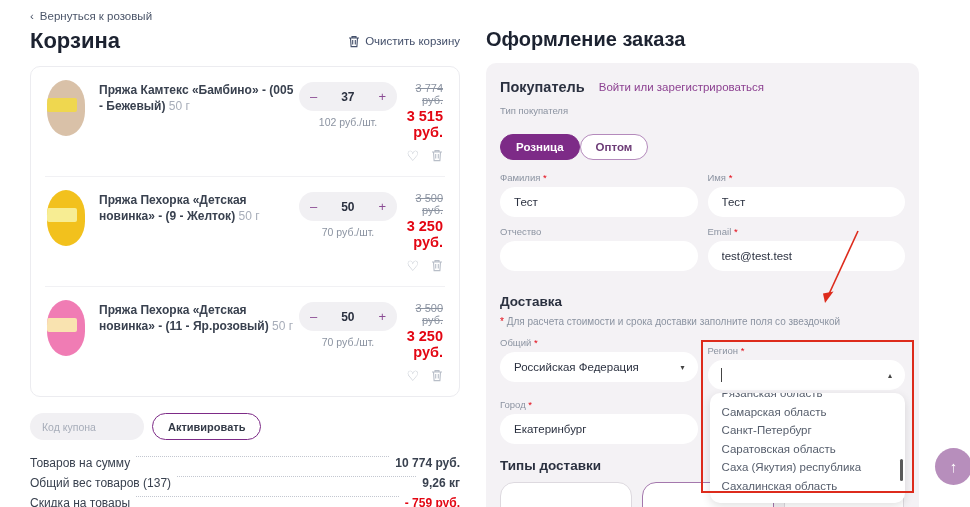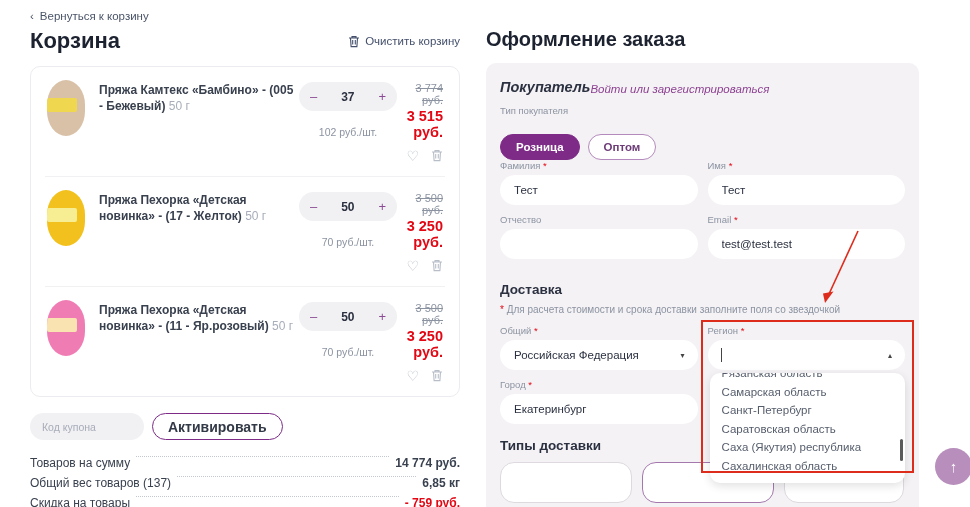--- a/index.html
+++ b/index.html
@@ -24,65 +24,65 @@
   .item + .item { border-top:1px solid #f1f1f4; }
   .thumb { width:38px; height:56px; border-radius:50% / 44%; position:relative; flex:none; margin-right:14px; overflow:hidden; }
   .thumb .band { position:absolute; left:0; top:32%; width:78%; height:26%; opacity:.95; border-radius:2px; }
   .item-name { width:200px; font-size:12px; line-height:1.35; padding-top:2px; }
   .item-name b { font-weight:bold; color:#39414f; }
   .item-name .wt { color:#a7adb9; font-weight:normal; }
   .qty-col { width:98px; flex:none; text-align:center; padding-top:2px; }
   .stepper { display:flex; align-items:center; justify-content:space-between; background:#f1f0f3; border-radius:16px; height:29px; padding:0 11px; }
   .stepper .pm { color:#8a4b93; font-size:13px; cursor:pointer; line-height:1; }
   .stepper .q { font-size:12px; font-weight:bold; color:#2b3140; }
-  .unit-price { font-size:10.5px; color:#8b93a1; margin-top:15px; }
+  .unit-price { font-size:10.5px; color:#8b93a1; margin-top:5px; }
   .price-col { flex:1; text-align:right; padding-top:2px; }
   .old-price { font-size:11px; color:#8b93a1; text-decoration:line-through; }
   .new-price { font-size:14.5px; font-weight:bold; color:#e30613; margin-top:2px; }
   .item-icons { display:flex; gap:12px; justify-content:flex-end; margin-top:9px; color:#b8bec8; }
   .icon-btn { cursor:pointer; line-height:1; }
   .heart { font-size:14px; }
 
   .coupon-row { display:flex; gap:8px; margin-top:16px; align-items:center; }
   .coupon-input { width:114px; height:27px; background:#f1f0f3; border:none; border-radius:14px; padding:0 12px; font-size:10.5px; color:#39414f; outline:none; font-family:inherit; }
   .coupon-input::placeholder { color:#a7adb9; }
-  .coupon-btn { height:27px; padding:0 15px; background:#fff; border:1.5px solid #7d2b87; border-radius:15px; font-size:14px; font-weight:bold; color:#333a47; cursor:pointer; font-family:inherit; }
+  .coupon-btn { height:27px; padding:0 15px; background:#fff; border:1.5px solid #7d2b87; border-radius:15px; font-size:11px; font-weight:bold; color:#333a47; cursor:pointer; font-family:inherit; }
 
   .totals { margin-top:16px; }
   .tot-row { display:flex; align-items:flex-start; font-size:12px; margin-bottom:6px; color:#39414f; }
   .leader { flex:1; border-bottom:1px dotted #c3c7d0; margin:0 6px 3px; }
   .tot-val { font-weight:bold; }
   .tot-val.red { color:#e30613; }
 
   
   .co-title { font-size:20px; font-weight:bold; color:#1c2230; margin-bottom:12px; }
   .panel { background:#f4f2f5; border-radius:10px; padding:16px 14px 14px; }
-  .sec-head { display:flex; align-items:flex-end; margin-bottom:10px;font-style:italic; }
+  .sec-head { display:flex; align-items:center; gap:14px; margin-bottom:10px; }
   .sec-title { font-size:14.5px; font-weight:bold; color:#2b3140; }
   .login-link { font-size:11.5px; color:#8c4191; cursor:pointer; }
   .mini-label { font-size:9.5px; color:#8b93a1; margin-bottom:18px; }
-  .chips { display:flex; gap:8px; }
+  .chips { display:flex; margin-bottom:12px; }
   .chip { height:26px; padding:0 15px; border-radius:14px; font-size:11.5px; display:flex; align-items:center; cursor:pointer; font-weight:bold; }
   .chip.on { background:#7d2b87; color:#fff; border:1.5px solid #7d2b87; }
   .chip.off { background:#fff; color:#6d3c77; border:1.5px solid #b48abc; }
 
   .fgrid { display:grid; grid-template-columns:1fr 1fr; column-gap:10px; row-gap:9px; }
   .field {}
   .flabel { font-size:9.5px; color:#8b93a1; margin-bottom:4px; }
   .req { color:#e30613; }
   .finput { position:relative; }
   .finput input { width:100%; height:30px; border:none; border-radius:15px; background:#fff; padding:0 14px; font-size:11.5px; color:#2b3140; outline:none; font-family:inherit; }
   .caret { position:absolute; right:13px; top:50%; transform:translateY(-50%); font-size:8px; color:#444; pointer-events:none; }
   .cursor-bar { position:absolute; left:13px; top:8px; width:1px; height:14px; background:#444; }
 
   .dlv-note { font-size:10px; color:#8b93a1; margin:-2px 0 10px; }
   h3.sub { font-size:13.5px; font-weight:bold; color:#2b3140; margin:14px 0 9px; }
 
   
-  .region-wrap { position:relative; }
+  .region-wrap { position:relative;margin-top:8px; }
   .red-rect { position:absolute; left:-7px; top:-5px; width:calc(100% + 16px); height:153px; border:2px solid #dd2b1c; z-index:60; pointer-events:none; }
   .dropdown { position:absolute; left:2px; top:48px; width:calc(100% - 2px); height:110px; background:#fff; border-radius:10px; box-shadow:0 3px 10px rgba(0,0,0,.12); overflow:hidden; z-index:50; }
   .dd-list { margin-top:-10px; }
   .dd-item { font-size:11.5px; color:#555d6b; padding:4px 12px; height:18.5px; cursor:pointer; white-space:nowrap; }
   .dd-scroll { position:absolute; right:2px; top:66px; width:3px; height:22px; background:#5a5a5a; border-radius:2px; }
 
   
   .dcards { display:flex; gap:10px; }
   .dcard { background:#fff; border:1px solid #ddd9df; border-radius:14px; padding:9px 13px; width:132px; display:flex; gap:9px; cursor:pointer; position:relative; z-index:1; }
   .dcard.sel { border-color:#a478ad; }
@@ -93,21 +93,21 @@
 
   .arrow-svg { position:absolute; inset:0; pointer-events:none; z-index:70; }
   svg.mini { display:block; }
 </style>
 </head>
 <body>
 
 <div class="page">
 
   <div class="backlink">
-    <span class="chev">‹</span><span>Вернуться к корзину</span>
+    <span class="chev">‹</span><span>Вернуться к розовый</span>
   </div>
 
   <div class="cols">
 
     <div class="col-left">
       <div class="cart-head">
         <div class="cart-title">Корзина</div>
         <div class="clear-cart">
           <span>
             <svg class="mini" width="12" height="13" viewBox="0 0 12 13">
@@ -148,21 +148,21 @@
                   </svg>
                 </span>
             </div>
           </div>
         </div>
 
         <div class="item">
           <div class="thumb" style="background-color: rgb(242, 193, 29);">
               <div class="band" style="background-color: rgb(247, 239, 154);"></div>
             </div>
-          <div class="item-name"><b>Пряжа Пехорка «Детская новинка» - (17 - Желток)</b> <span class="wt">50 г</span></div>
+          <div class="item-name"><b>Пряжа Пехорка «Детская новинка» - (9 - Желток)</b> <span class="wt">50 г</span></div>
           <div class="qty-col">
             <div class="stepper">
               <span class="pm">–</span>
               <span class="q">50</span>
               <span class="pm">+</span>
             </div>
             <div class="unit-price">70 руб./шт.</div>
           </div>
           <div class="price-col">
             <div class="old-price">3 500 руб.</div>
@@ -212,26 +212,26 @@
 
       <div class="coupon-row">
         <input class="coupon-input" placeholder="Код купона" style="">
         <button class="coupon-btn">Активировать</button>
       </div>
 
       <div class="totals">
         <div class="tot-row">
           <span>Товаров на сумму</span>
             <span class="leader"></span>
-            <span class="tot-val">14 774 руб.</span>
+            <span class="tot-val">10 774 руб.</span>
         </div>
         <div class="tot-row">
           <span>Общий вес товаров (137)</span>
             <span class="leader"></span>
-            <span class="tot-val">6,85 кг</span>
+            <span class="tot-val">9,26 кг</span>
         </div>
         <div class="tot-row">
           <span>Скидка на товары</span>
             <span class="leader"></span>
             <span class="tot-val red">- 759 руб.</span>
         </div>
 
       </div>
     </div>
 

